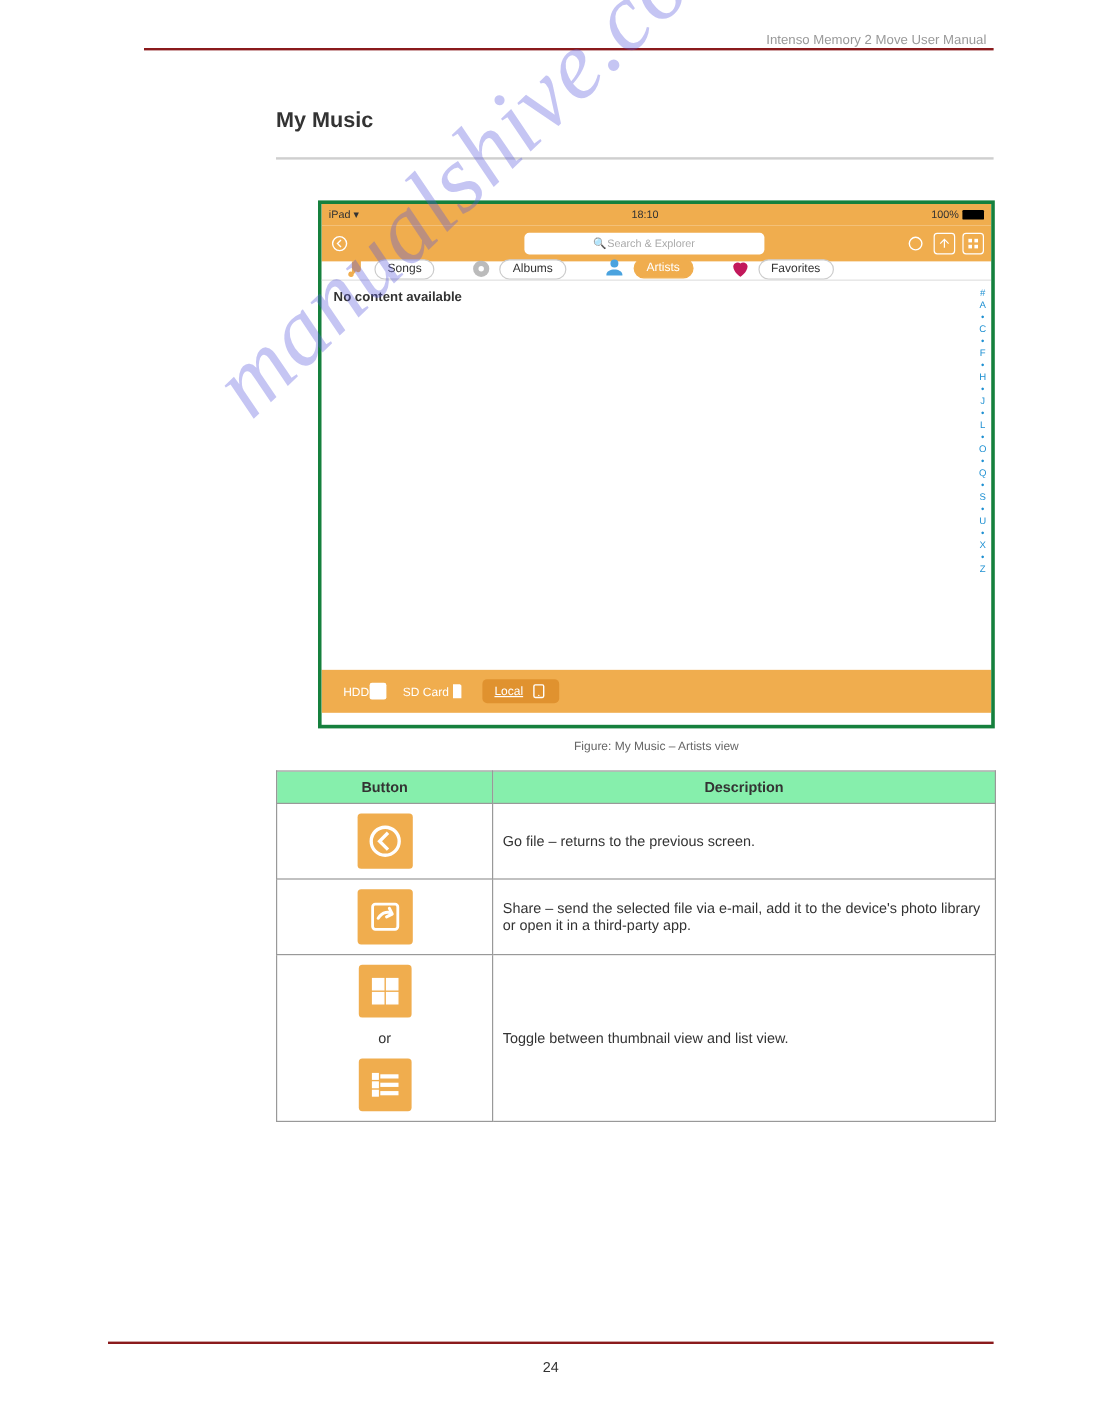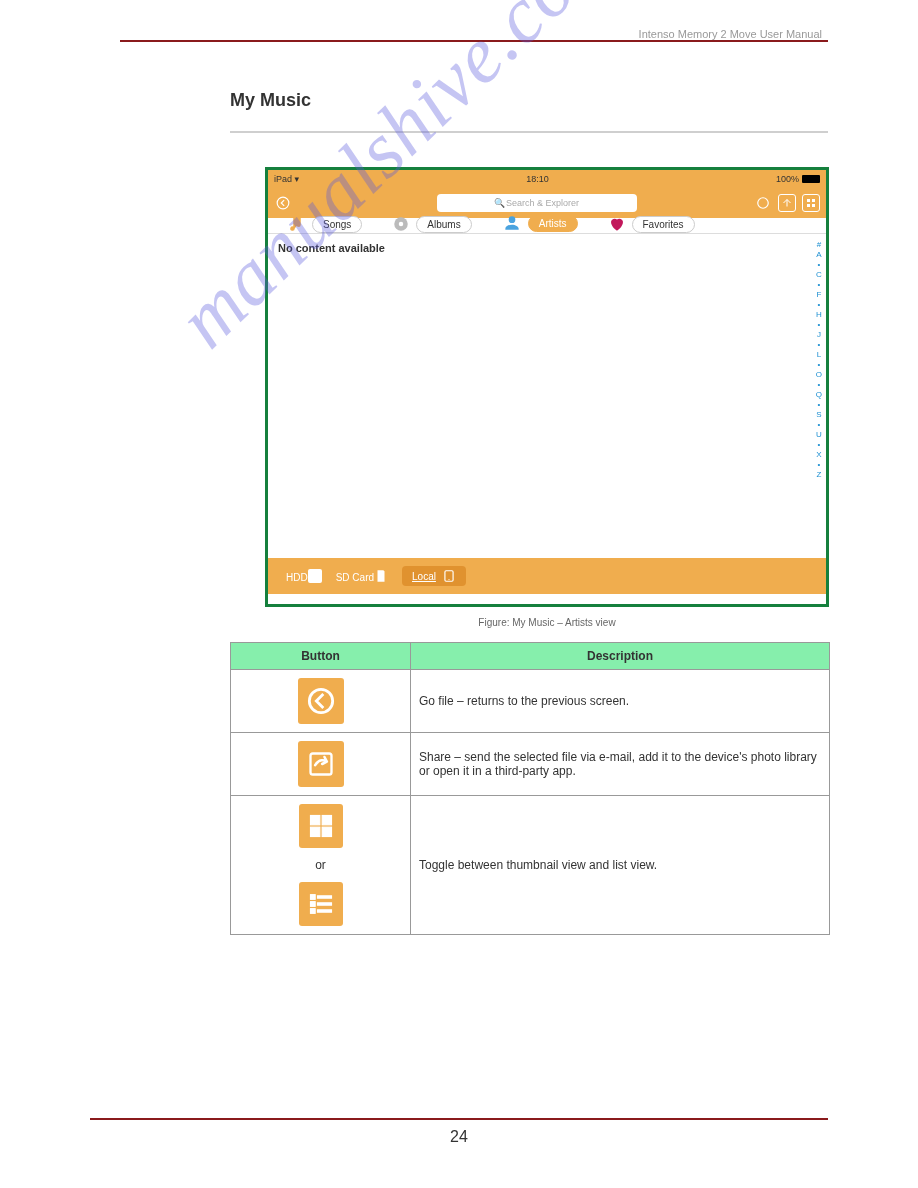--- a/index.html
+++ b/index.html
@@ -154,21 +154,21 @@
   .ficon svg { width:28px; height:28px; fill:#fff; stroke:#fff; }
   .ficon.small { width:44px; height:44px; }
   .multi-cell { display:flex; flex-direction:column; align-items:center; gap:10px; }
   .or-text { font-size:12px; color:#333; }
   .bottom-rule {
     position:absolute; left:90px; right:90px; bottom:68px;
     border-top:2px solid #8a1a1c;
   }
   .page-num {
     position:absolute; left:0; right:0; bottom:42px;
-    text-align:center; font-size:16px; color:#333;
+    text-align:center; font-size:12px; color:#333;
   }
   .watermark {
     position:absolute;
     left: 160px;
     top: 300px;
     font-size: 80px;
     font-style: italic;
     font-family: Georgia, 'Times New Roman', serif;
     color: rgba(90, 90, 220, 0.35);
     transform: rotate(-44deg);

